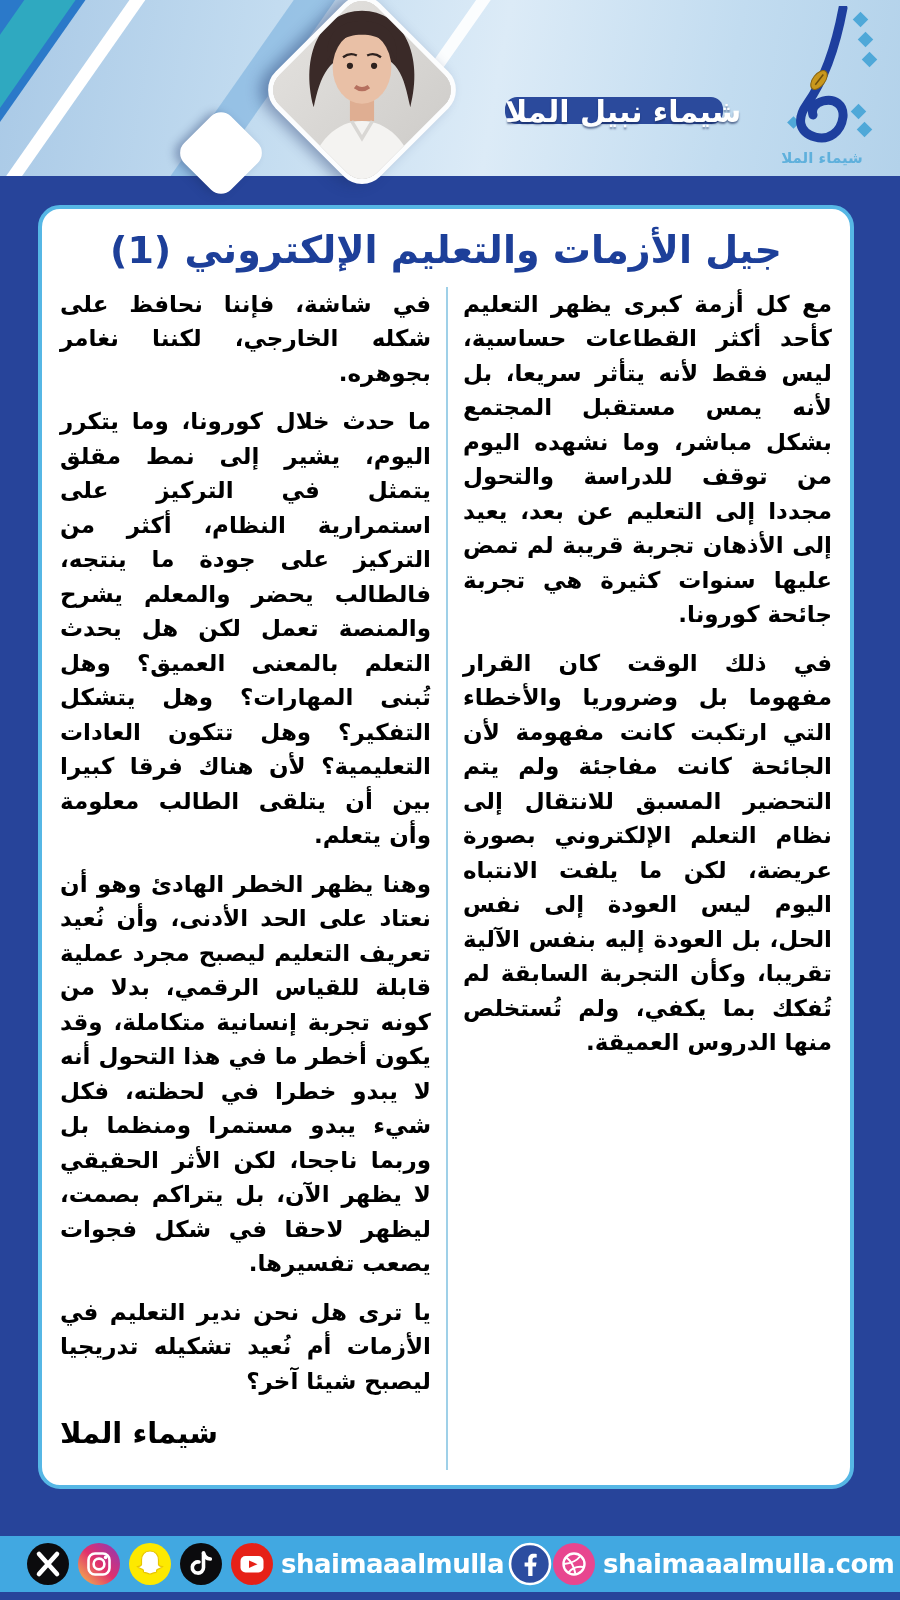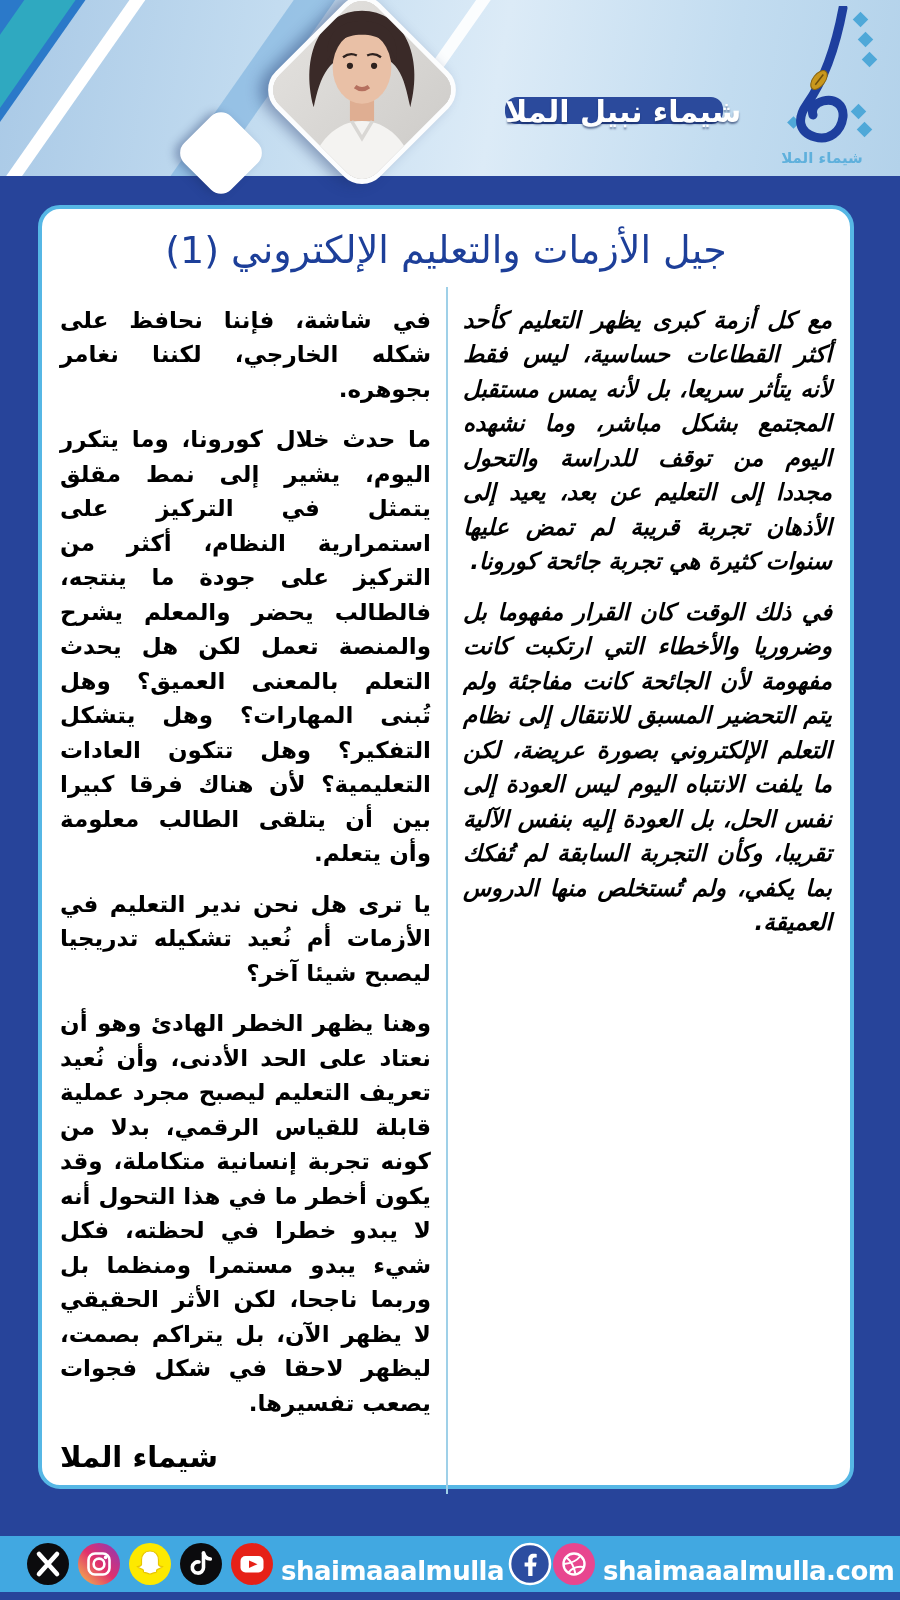--- a/index.html
+++ b/index.html
@@ -59,40 +59,40 @@
   }
 
   
   .sheet{
     position:absolute;left:38px;top:205px;width:816px;height:1284px;
     background:#ffffff;border:4px solid #56b7e5;border-radius:22px;
     box-sizing:border-box;padding:10px 18px 0;
   }
   .article-title{
     margin:8px 4px 12px;text-align:center;
-    font-size:38px;font-weight:normal;color:#1d3f99;line-height:1.25;
+    font-size:38px;font-weight:bold;color:#1d3f99;line-height:1.25;
   }
   .cols{display:flex;direction:rtl;}
   .col{
     width:50%;box-sizing:border-box;
     font-size:23px;font-weight:bold;color:#000;
     line-height:1.5;text-align:justify;
   }
-  .col-first{padding-left:15px;border-left:2px solid #9fd0e8;font-style:italic;}
+  .col-first{padding-left:15px;border-left:2px solid #9fd0e8;}
   .col-second{padding-right:15px;}
-  .col p{margin:16px 0 14px;}
+  .col p{margin:0 0 14px;}
   .signature{font-size:29px;margin-top:30px;text-align:left;}
 
   
   .footer-band{
     position:absolute;left:0;top:1536px;width:900px;height:56px;
     background:#41a8e1;display:flex;align-items:center;
     box-sizing:border-box;padding:0 26px;justify-content:space-between;
   }
-  .social-group{display:flex;align-items:flex-end;gap:7px;}
+  .social-group{display:flex;align-items:center;gap:7px;}
   .social-group .icon{width:44px;height:44px;flex:0 0 auto;}
   .handle{color:#fff;font-weight:bold;font-size:26px;letter-spacing:-0.5px;margin-right:4px;}
 </style>
 </head>
 <body>
 
 <div class="header">
   <div class="stripes-clip">
     <div class="stripe st1"></div>
     <div class="stripe st2"></div>
@@ -153,22 +153,22 @@
 <div class="sheet" dir="rtl">
   <h1 class="article-title">جيل الأزمات والتعليم الإلكتروني (1)</h1>
   <div class="cols">
     <div class="col col-first">
       <p>مع كل أزمة كبرى يظهر التعليم كأحد أكثر القطاعات حساسية، ليس فقط لأنه يتأثر سريعا، بل لأنه يمس مستقبل المجتمع بشكل مباشر، وما نشهده اليوم من توقف للدراسة والتحول مجددا إلى التعليم عن بعد، يعيد إلى الأذهان تجربة قريبة لم تمض عليها سنوات كثيرة هي تجربة جائحة كورونا.</p>
       <p>في ذلك الوقت كان القرار مفهوما بل وضروريا والأخطاء التي ارتكبت كانت مفهومة لأن الجائحة كانت مفاجئة ولم يتم التحضير المسبق للانتقال إلى نظام التعلم الإلكتروني بصورة عريضة، لكن ما يلفت الانتباه اليوم ليس العودة إلى نفس الحل، بل العودة إليه بنفس الآلية تقريبا، وكأن التجربة السابقة لم تُفكك بما يكفي، ولم تُستخلص منها الدروس العميقة.</p>
     </div>
     <div class="col col-second">
       <p>في شاشة، فإننا نحافظ على شكله الخارجي، لكننا نغامر بجوهره.</p>
       <p>ما حدث خلال كورونا، وما يتكرر اليوم، يشير إلى نمط مقلق يتمثل في التركيز على استمرارية النظام، أكثر من التركيز على جودة ما ينتجه، فالطالب يحضر والمعلم يشرح والمنصة تعمل لكن هل يحدث التعلم بالمعنى العميق؟ وهل تُبنى المهارات؟ وهل يتشكل التفكير؟ وهل تتكون العادات التعليمية؟ لأن هناك فرقا كبيرا بين أن يتلقى الطالب معلومة وأن يتعلم.</p>
+      <p>وهنا يظهر الخطر الهادئ وهو أن نعتاد على الحد الأدنى، وأن نُعيد تعريف التعليم ليصبح مجرد عملية قابلة للقياس الرقمي، بدلا من كونه تجربة إنسانية متكاملة، وقد يكون أخطر ما في هذا التحول أنه لا يبدو خطرا في لحظته، فكل شيء يبدو مستمرا ومنظما بل وربما ناجحا، لكن الأثر الحقيقي لا يظهر الآن، بل يتراكم بصمت، ليظهر لاحقا في شكل فجوات يصعب تفسيرها.</p>
       <p>يا ترى هل نحن ندير التعليم في الأزمات أم نُعيد تشكيله تدريجيا ليصبح شيئا آخر؟</p>
-      <p>وهنا يظهر الخطر الهادئ وهو أن نعتاد على الحد الأدنى، وأن نُعيد تعريف التعليم ليصبح مجرد عملية قابلة للقياس الرقمي، بدلا من كونه تجربة إنسانية متكاملة، وقد يكون أخطر ما في هذا التحول أنه لا يبدو خطرا في لحظته، فكل شيء يبدو مستمرا ومنظما بل وربما ناجحا، لكن الأثر الحقيقي لا يظهر الآن، بل يتراكم بصمت، ليظهر لاحقا في شكل فجوات يصعب تفسيرها.</p>
       <p class="signature">شيماء الملا</p>
     </div>
   </div>
 </div>
 
 <div class="footer-band">
 
   <div class="social-group">
     <svg class="icon" viewBox="0 0 44 44">
       <circle cx="22" cy="22" r="21" fill="#0b0b0d"></circle>

